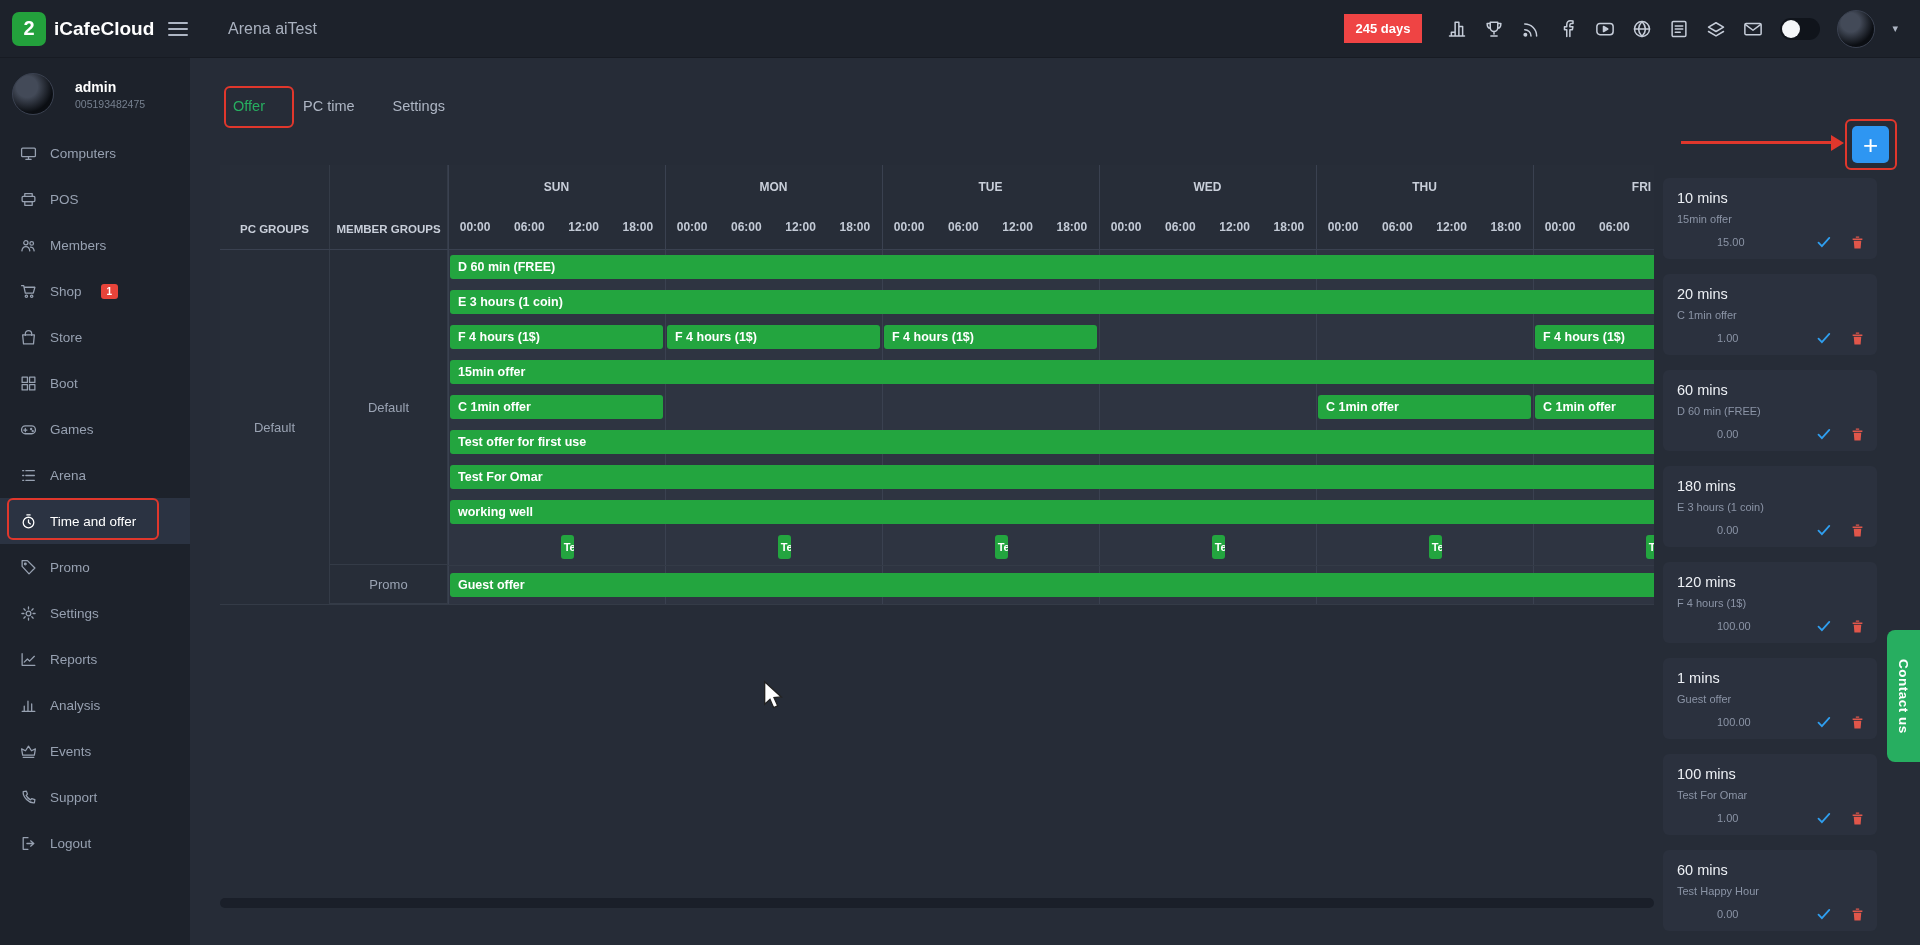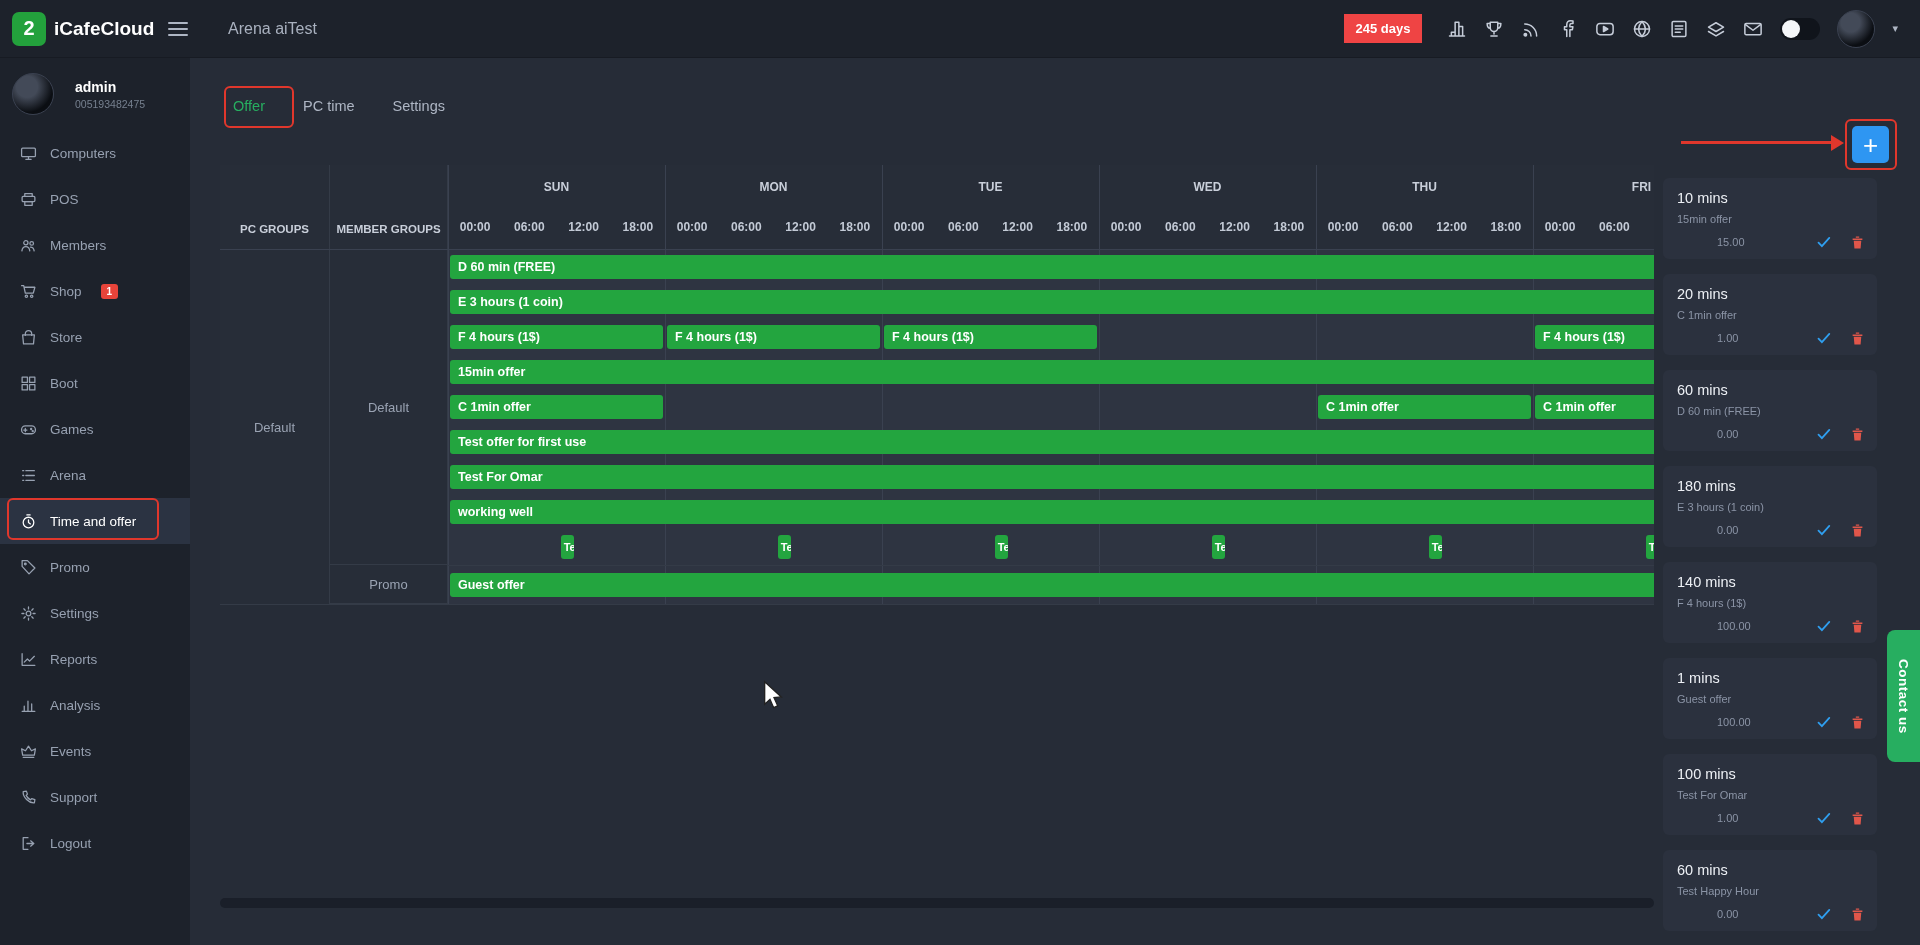--- a/index.html
+++ b/index.html
@@ -523,21 +523,21 @@
           </svg>
         </span>
         <span class="oc-trash">
           <svg viewBox="0 0 16 16" fill="#e0564a">
             <path d="M6.2 1.5h3.6V3H6.2zM2.8 3.6h10.4v1.6H2.8zM4 6h8l-.7 8.5H4.7z"></path>
           </svg>
         </span>
       </div>
     </div>
     <div class="offer-card">
-      <div class="oc-duration">140 mins</div>
+      <div class="oc-duration">120 mins</div>
       <div class="oc-name">F 4 hours (1$)</div>
       <div class="oc-footer">
         <span class="oc-price">100.00</span>
         <span class="oc-check">
           <svg viewBox="0 0 16 16" fill="none">
             <path d="M2.5 8.7l3.4 3.4 7.4-8.2" stroke="#2f9ff0" stroke-width="1.8" stroke-linecap="round"></path>
           </svg>
         </span>
         <span class="oc-trash">
           <svg viewBox="0 0 16 16" fill="#e0564a">

